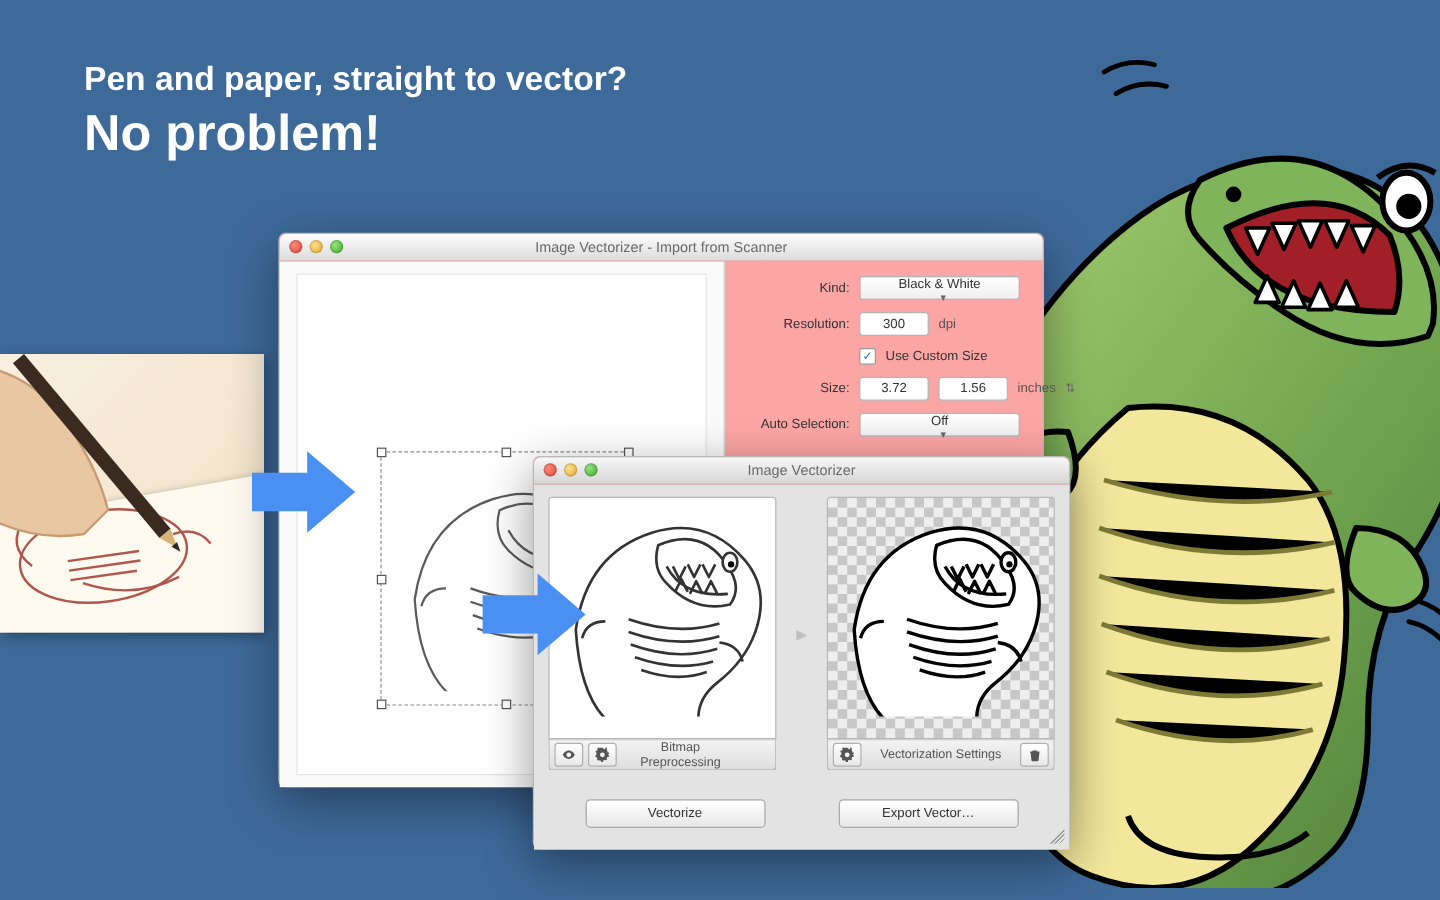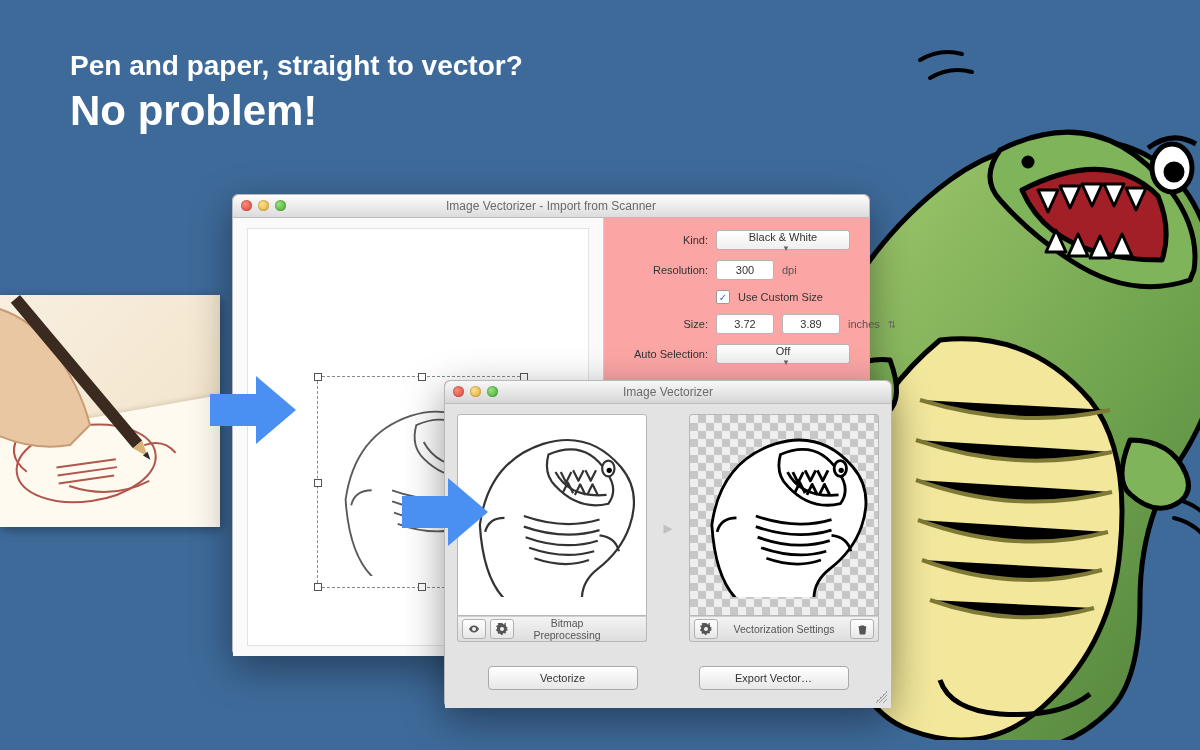--- a/index.html
+++ b/index.html
@@ -380,21 +380,21 @@
         <label></label>
         <span class="checkbox">✓</span>
         <span>Use Custom Size</span>
       </div>
       <div class="form-row">
         <label>Size:</label>
         <div class="num-input">
           <span>3.72</span>
         </div>
         <div class="num-input">
-          <span>3.89</span>
+          <span>1.56</span>
         </div>
         <span class="unit">inches</span>
         <span class="caret" style="font-size:10px;color:#666;">⇅</span>
       </div>
       <div class="form-row">
         <label>Auto Selection:</label>
         <div class="select">
           <span>Off</span>
           <span class="caret">▾</span>
         </div>

